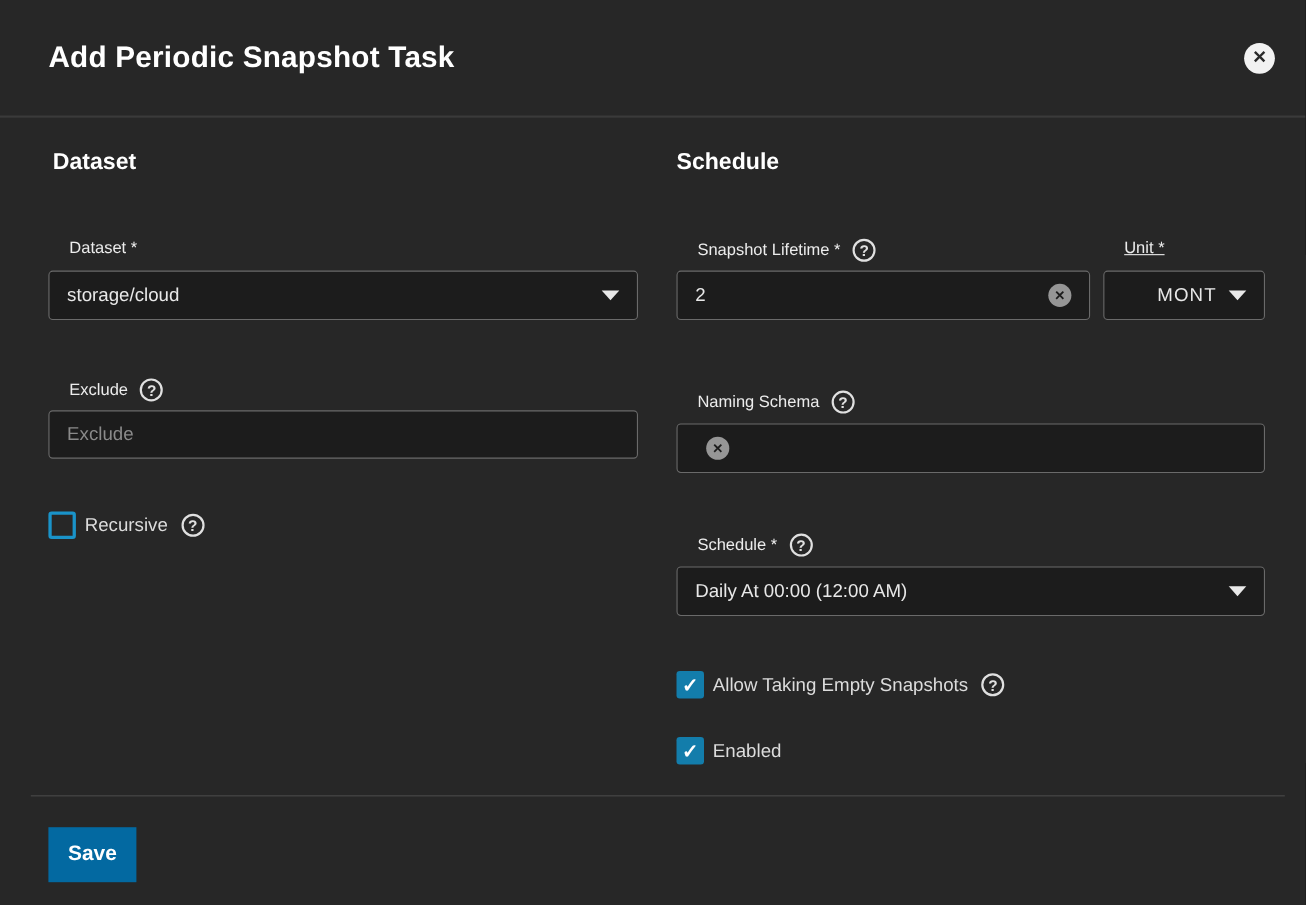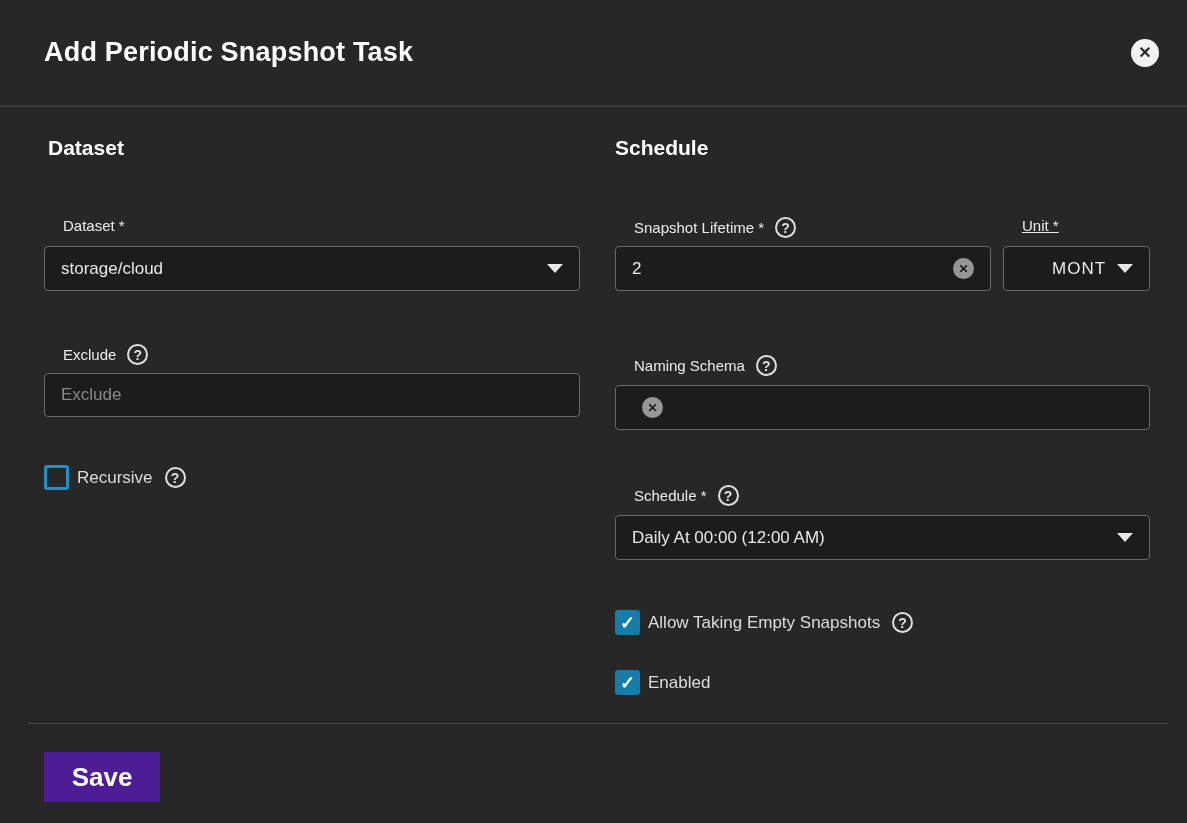--- a/index.html
+++ b/index.html
@@ -106,23 +106,23 @@
   .checkbox-label { white-space: nowrap; }
   .checkbox-row .help-icon { margin-left: 4px; }
 
   
   .footer-divider {
     position: absolute; left: 28px; top: 723px;
     width: 1140px; height: 1px; background: #4a4a4a;
   }
   .save-btn {
     position: absolute; left: 44px; top: 752px;
-    width: 116px; height: 50px;
-    background: #4c1d95; border: none; cursor: pointer;
-    color: #ffffff; font-size: 26px; font-weight: bold;
+    width: 80px; height: 50px;
+    background: #0369a1; border: none; cursor: pointer;
+    color: #ffffff; font-size: 19px; font-weight: bold;
     font-family: "Liberation Sans", sans-serif;
     display: flex; align-items: center; justify-content: center;
   }
 </style>
 </head>
 <body>
 
 <div class="dialog">
 
   <div class="header">

